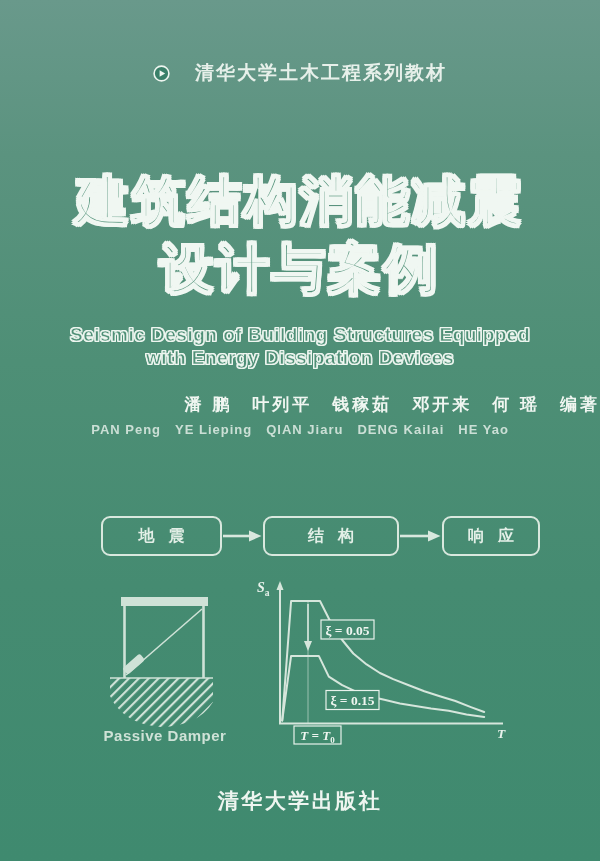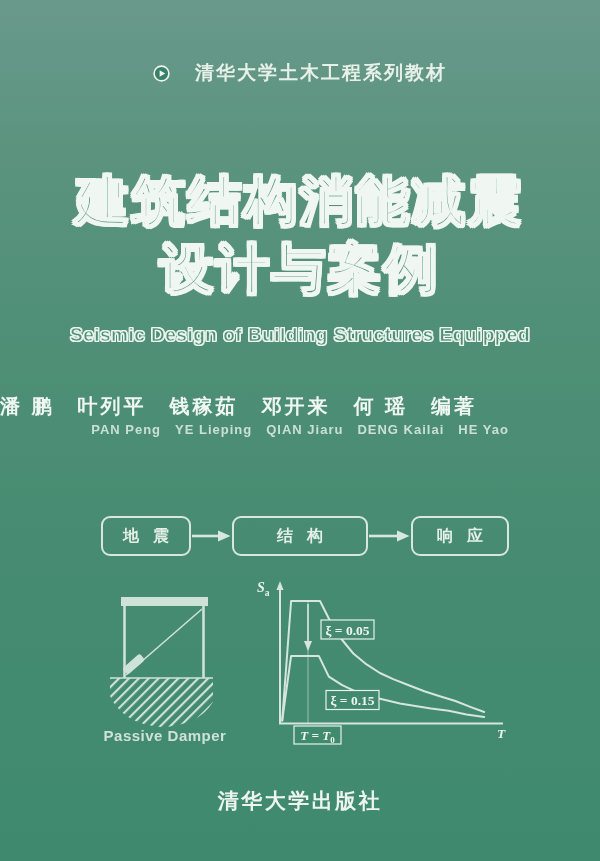--- a/index.html
+++ b/index.html
@@ -35,37 +35,37 @@
     text-align: center; font-weight: bold;
     font-size: 19px; line-height: 23px; letter-spacing: 0.5px;
     color: #4e8f76;
     -webkit-text-stroke: 0.6px #eef6f0;
     text-shadow:
       -1px -1px 0 #eef6f0, 1px -1px 0 #eef6f0, -1px 1px 0 #eef6f0, 1px 1px 0 #eef6f0,
       -1px 0 0 #eef6f0, 1px 0 0 #eef6f0, 0 -1px 0 #eef6f0, 0 1px 0 #eef6f0;
   }
   .authors-zh {
     position: absolute; top: 393px; left: 0; width: 100%;
-    text-align: left; color: #f0f6f1; font-size: 20px; font-weight: bold; letter-spacing: 3px;
+    text-align: right; color: #f0f6f1; font-size: 17px; font-weight: bold; letter-spacing: 3px;
   }
   .authors-en {
     position: absolute; top: 421px; left: 0; width: 100%;
     text-align: center; color: rgba(240,246,241,0.78); font-size: 13px; letter-spacing: 1px; font-weight: bold;
   }
   .flow {
     position: absolute; top: 516px; left: 101px;
     display: flex; align-items: center;
   }
   .flow-box {
     height: 40px; border: 2px solid #d9e8de; border-radius: 9px;
     color: #e3efe7; font-size: 16px; font-weight: bold;
     letter-spacing: 14px; text-indent: 14px;
     display: flex; align-items: center; justify-content: center;
   }
-  .flow-box.b1 { width: 90px; }
+  .flow-box.b1 { width: 121px; }
   .flow-box.b2 { width: 136px; }
   .flow-box.b3 { width: 98px; }
   .flow-arrow { flex: none; margin: 0 1px; }
   .damper-svg { position: absolute; left: 103px; top: 584px; }
   .damper-caption {
     position: absolute; top: 727px; left: 93px; width: 144px;
     text-align: center; color: #cfe2d7; font-size: 15px; font-weight: bold; letter-spacing: 0.5px;
   }
   .chart-svg { position: absolute; left: 250px; top: 570px; }
   .publisher {
@@ -86,20 +86,21 @@
     <span class="series-label">清华大学土木工程系列教材</span>
   </div>
 
   <div class="title">
     <div>建筑结构消能减震</div>
     <div>设计与案例</div>
   </div>
 
   <div class="subtitle">
     <div>Seismic Design of Building Structures Equipped</div>
+    <div>with Energy Dissipation Devices</div>
   </div>
 
   <div class="authors-zh">潘 鹏　叶列平　钱稼茹　邓开来　何 瑶　编著</div>
   <div class="authors-en">PAN Peng　YE Lieping　QIAN Jiaru　DENG Kailai　HE Yao</div>
 
   <div class="flow">
     <div class="flow-box b1">地震</div>
     <svg class="flow-arrow" width="39" height="14" viewBox="0 0 39 14">
       <line x1="0" y1="7" x2="27" y2="7" stroke="#d9e8de" stroke-width="2.6"></line>
       <polygon points="26,1.5 38.5,7 26,12.5" fill="#d9e8de"></polygon>

